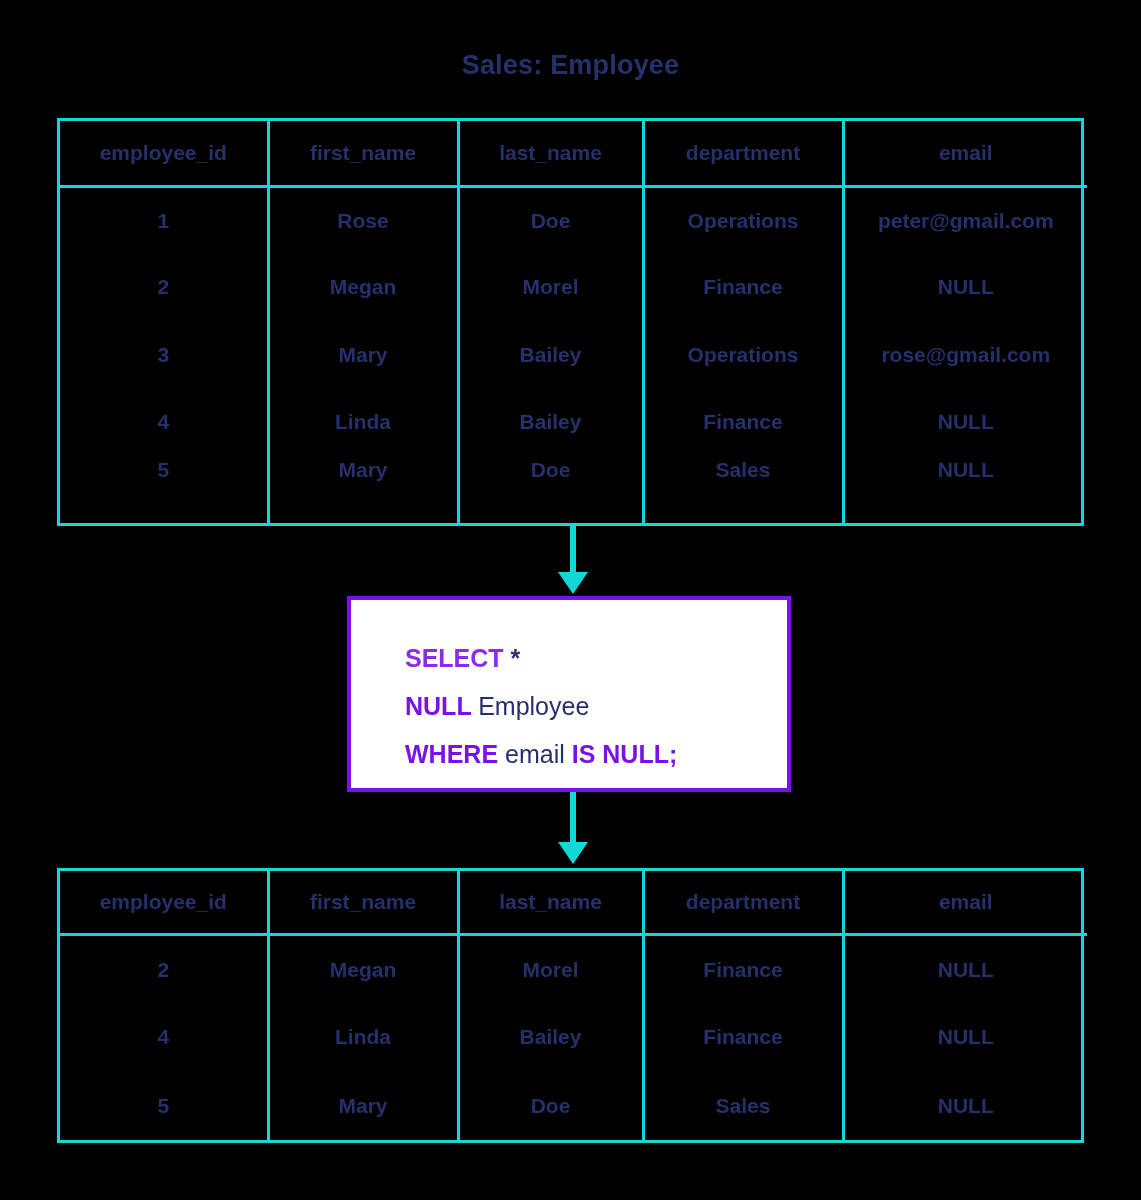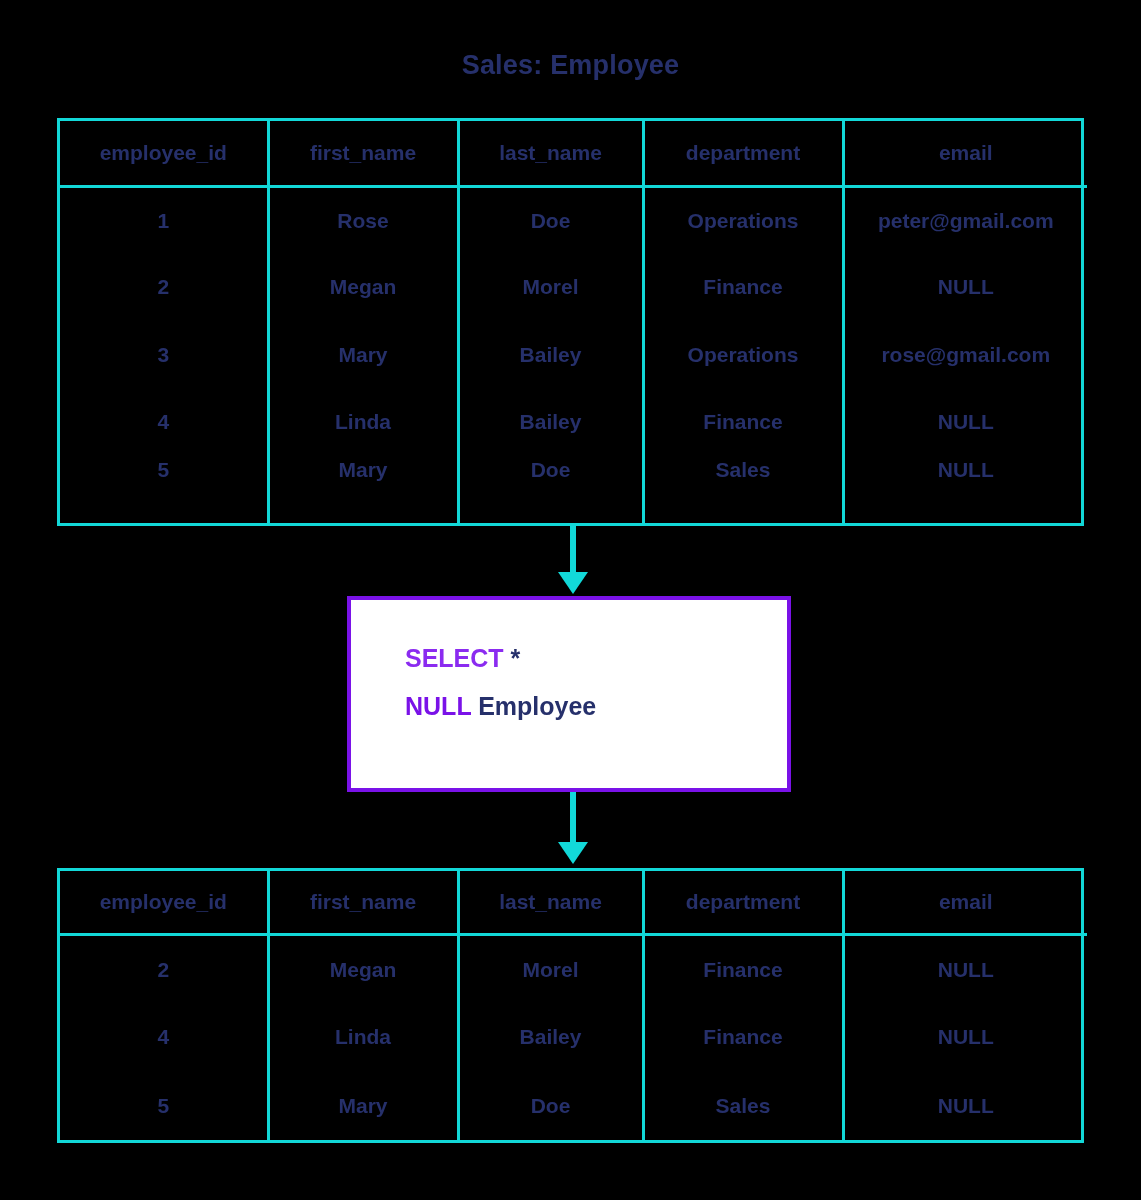--- a/index.html
+++ b/index.html
@@ -157,21 +157,21 @@
     position: absolute;
     left: 54px;
     top: 34px;
     font-size: 25px;
     line-height: 48px;
     font-weight: bold;
     white-space: nowrap;
   }
   .kw   { color: #7A12E8; font-weight: bold; }
   .kw-l { color: #8B2BF0; font-weight: bold; }
-  .ident{ color: #26306B; font-weight: bold; }
+  .ident{ color: #26306B; font-weight: normal; }
   .star { color: #26306B; font-weight: bold; }
   .qline { display: block; }
 </style>
 </head>
 <body>
 
 <div class="page">
 
   <div class="title">Sales: Employee</div>
 
@@ -235,20 +235,21 @@
 
   <div class="arrow" id="arrow-top">
     <div class="shaft"></div>
     <div class="head"></div>
   </div>
 
   <div id="query-box">
     <div class="query-lines">
       <span class="qline"><span class="kw-l">SELECT</span> <span class="star">*</span></span>
       <span class="qline"><span class="kw">NULL</span> <span class="ident">Employee</span></span>
+      <span class="qline"><span class="kw">WHERE</span> <span class="ident">email</span> <span class="kw">IS NULL</span><span class="kw">;</span></span>
     </div>
   </div>
 
   <div class="arrow" id="arrow-bottom">
     <div class="shaft"></div>
     <div class="head"></div>
   </div>
 
   <div class="sql-table" id="result-table">
     <table>

